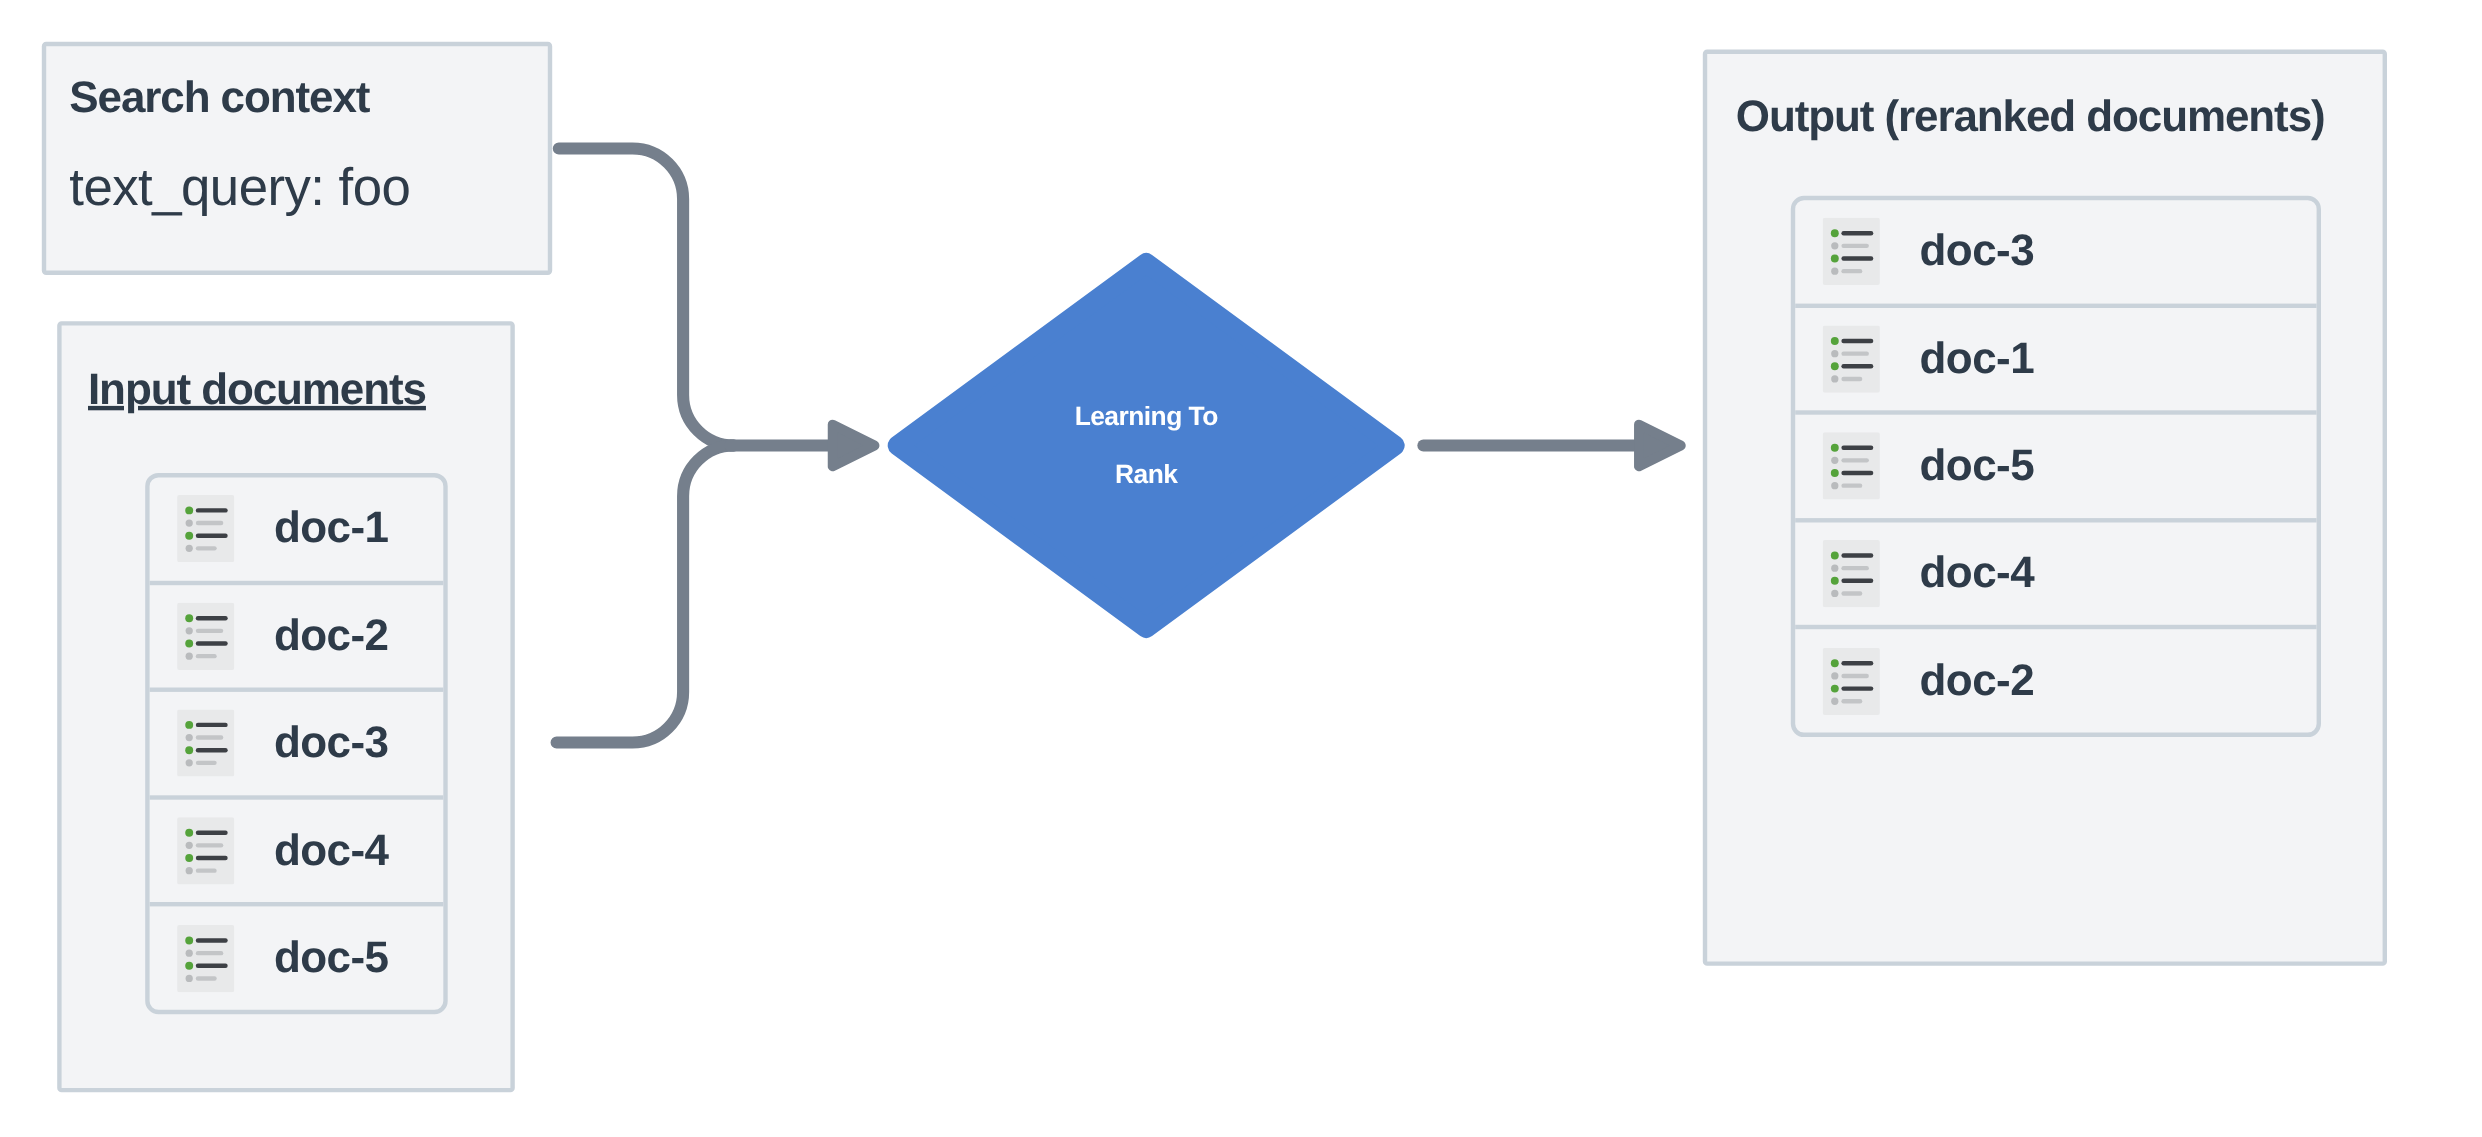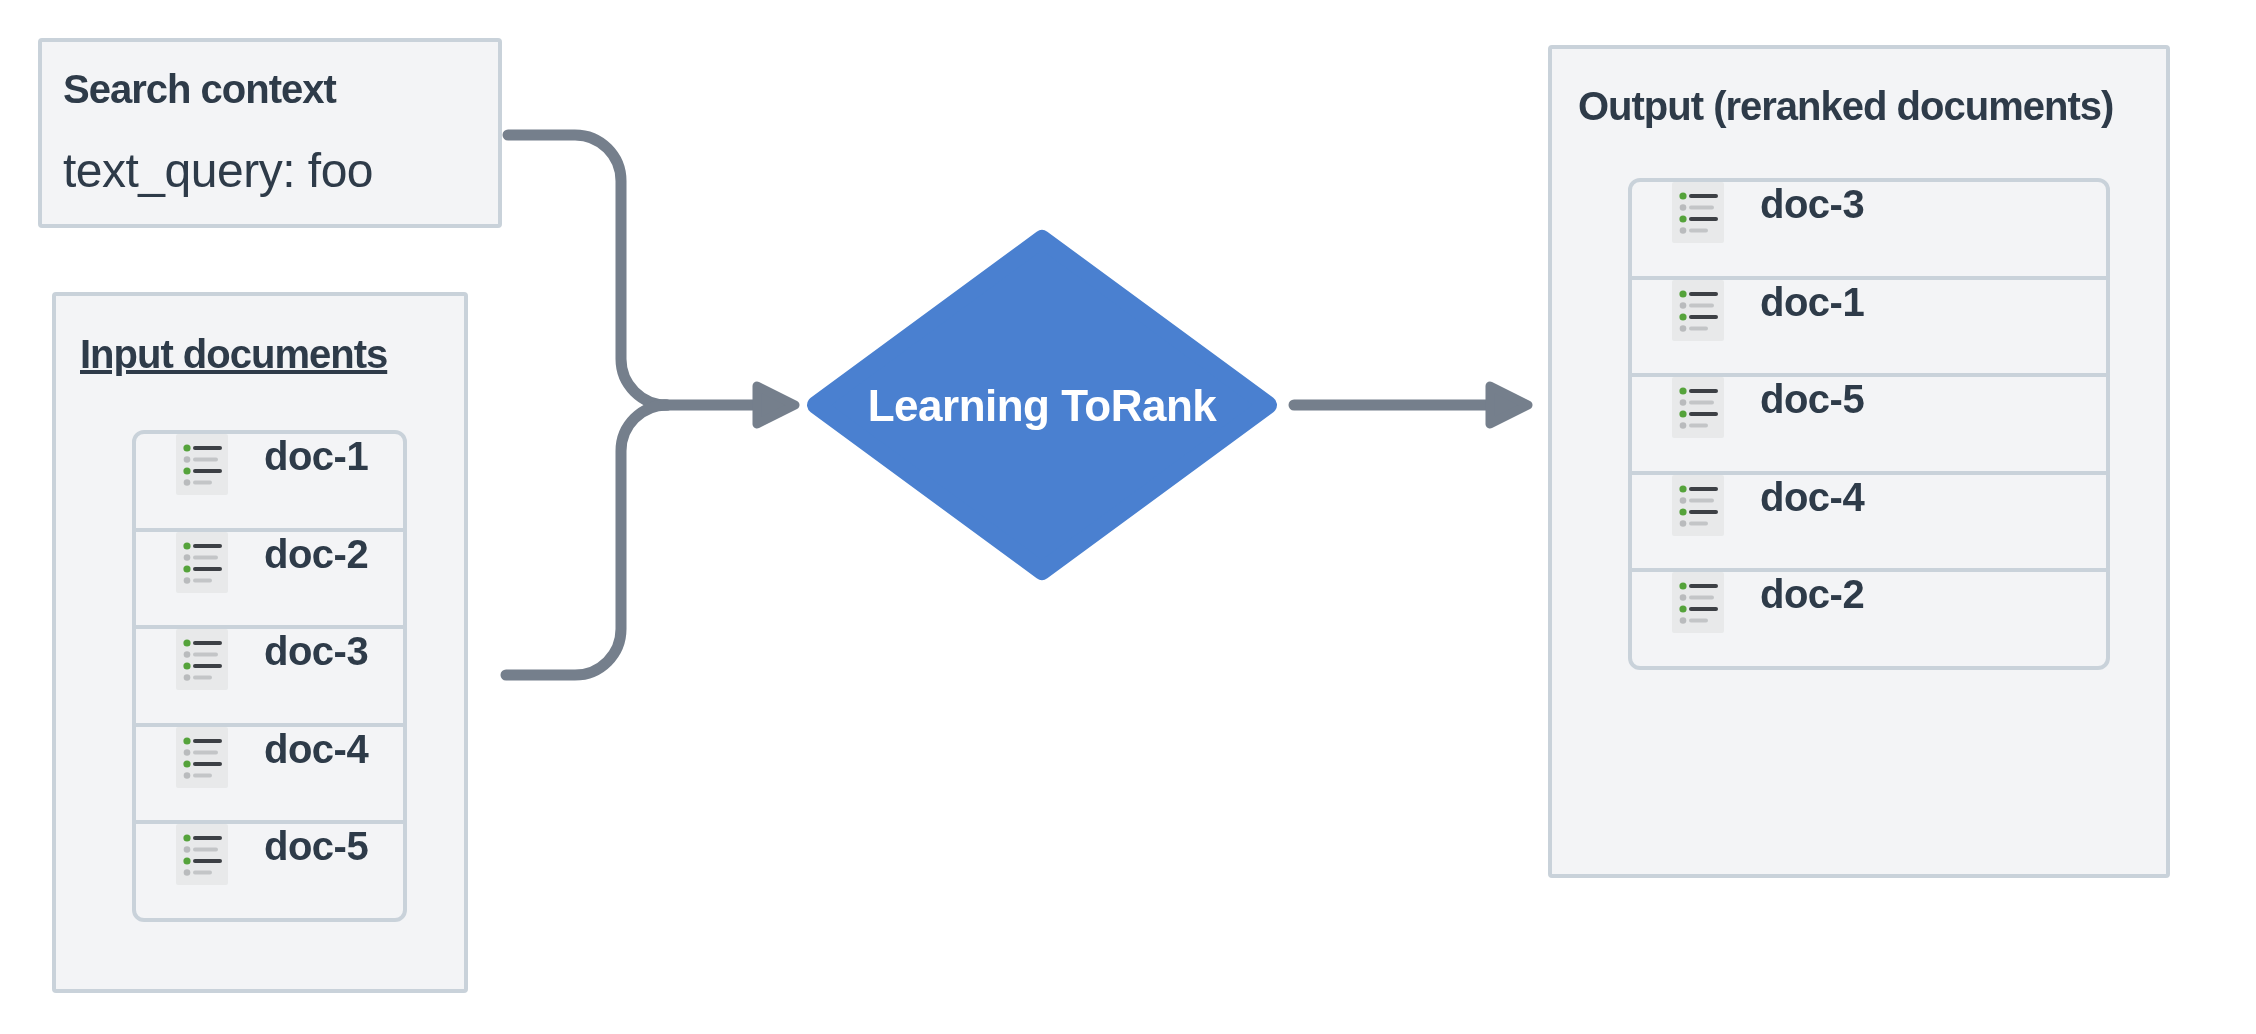--- a/index.html
+++ b/index.html
@@ -18,21 +18,21 @@
   body{font-family:"Liberation Sans", sans-serif;color:var(--text_dark);}
   #canvas{position:relative;width:2256px;height:1034px;background:#ffffff;overflow:hidden;}
 
   .panel{
     position:absolute;
     box-sizing:border-box;
     background:var(--panel_fill);
     border:4px solid var(--panel_border);
     border-radius:4px;
   }
-  #search-panel{left:38px;top:38px;width:464px;height:190px;padding:23px 21px;}
+  #search-panel{left:38px;top:38px;width:464px;height:212px;padding:23px 21px;}
   #input-panel{left:52px;top:292px;width:416px;height:701px;padding:34px 24px;text-decoration:underline;}
   #output-panel{left:1548px;top:45px;width:622px;height:833px;padding:33px 26px;}
 
   .panel-title{
     font-size:40px;font-weight:700;line-height:48px;
     letter-spacing:-1px;color:var(--text_dark);white-space:nowrap;
   }
   .query-line{
     font-size:48px;font-weight:400;line-height:48px;margin-top:34px;
     letter-spacing:-0.5px;color:var(--text_dark);white-space:nowrap;
@@ -43,40 +43,40 @@
     box-sizing:border-box;
     border:4px solid var(--panel_border);
     border-radius:12px;
     background:var(--panel_fill);
     display:flex;flex-direction:column;
   }
   #input-doc-list{left:76px;top:134px;width:275px;height:492px;}
   #output-doc-list{left:76px;top:129px;width:482px;height:492px;}
 
   .doc-row{
-    flex:1;display:flex;
-    padding-left:40px;box-sizing:border-box;
+    flex:1;display:flex;align-items:center;
+    padding-left:25px;box-sizing:border-box;
   }
   .doc-row + .doc-row{border-top:4px solid var(--panel_border);}
   .doc-icon{width:52px;height:61px;flex:0 0 52px;display:block;}
   .doc-label{
     margin-left:36px;font-size:40px;font-weight:700;
     letter-spacing:-0.5px;color:var(--text_dark);white-space:nowrap;
   }
 
   #ltr-diamond{position:absolute;left:807px;top:230px;width:470px;height:350px;}
   #ltr-diamond svg{position:absolute;left:0;top:0;width:100%;height:100%;overflow:visible;}
   #ltr-diamond polygon{
     fill:var(--node_blue);stroke:var(--node_blue);
     stroke-width:18;stroke-linejoin:round;
   }
   .diamond-label{
     position:absolute;inset:0;
-    display:flex;flex-direction:row;align-items:center;justify-content:center;
-    color:#ffffff;font-size:44px;font-weight:700;line-height:53px;
+    display:flex;flex-direction:column;align-items:center;justify-content:center;
+    color:#ffffff;font-size:24px;font-weight:700;line-height:53px;
     letter-spacing:-0.5px;text-align:center;
   }
 
   #connector-layer{position:absolute;left:0;top:0;width:2256px;height:1034px;pointer-events:none;}
   #connector-layer path{
     fill:none;stroke:var(--connector_gray);stroke-width:11;
     stroke-linecap:round;stroke-linejoin:round;
   }
   #connector-layer polygon.arrowhead{
     fill:var(--connector_gray);stroke:var(--connector_gray);

